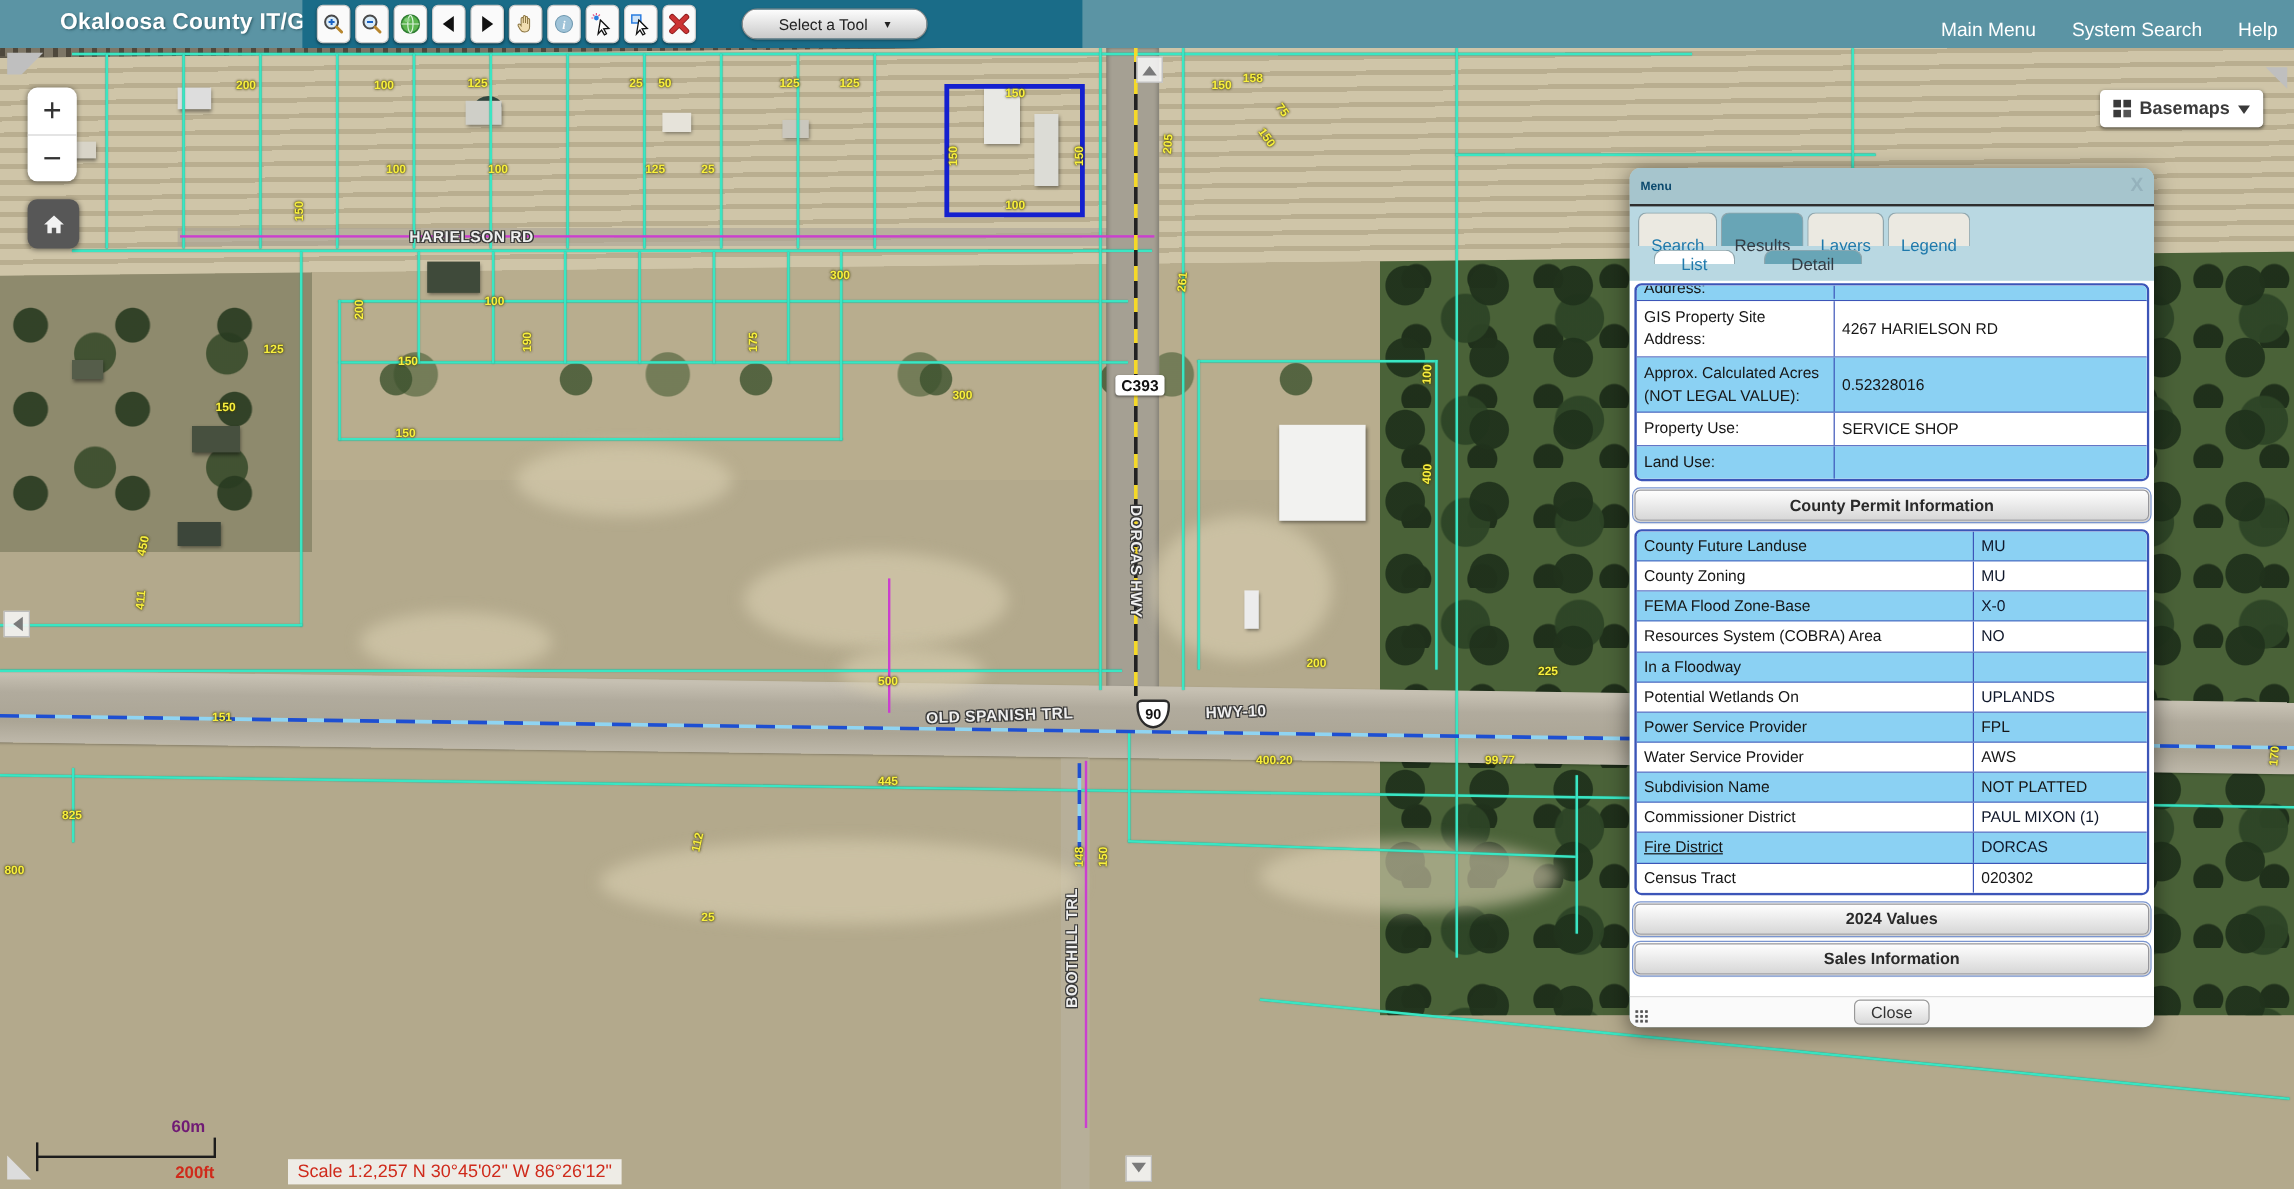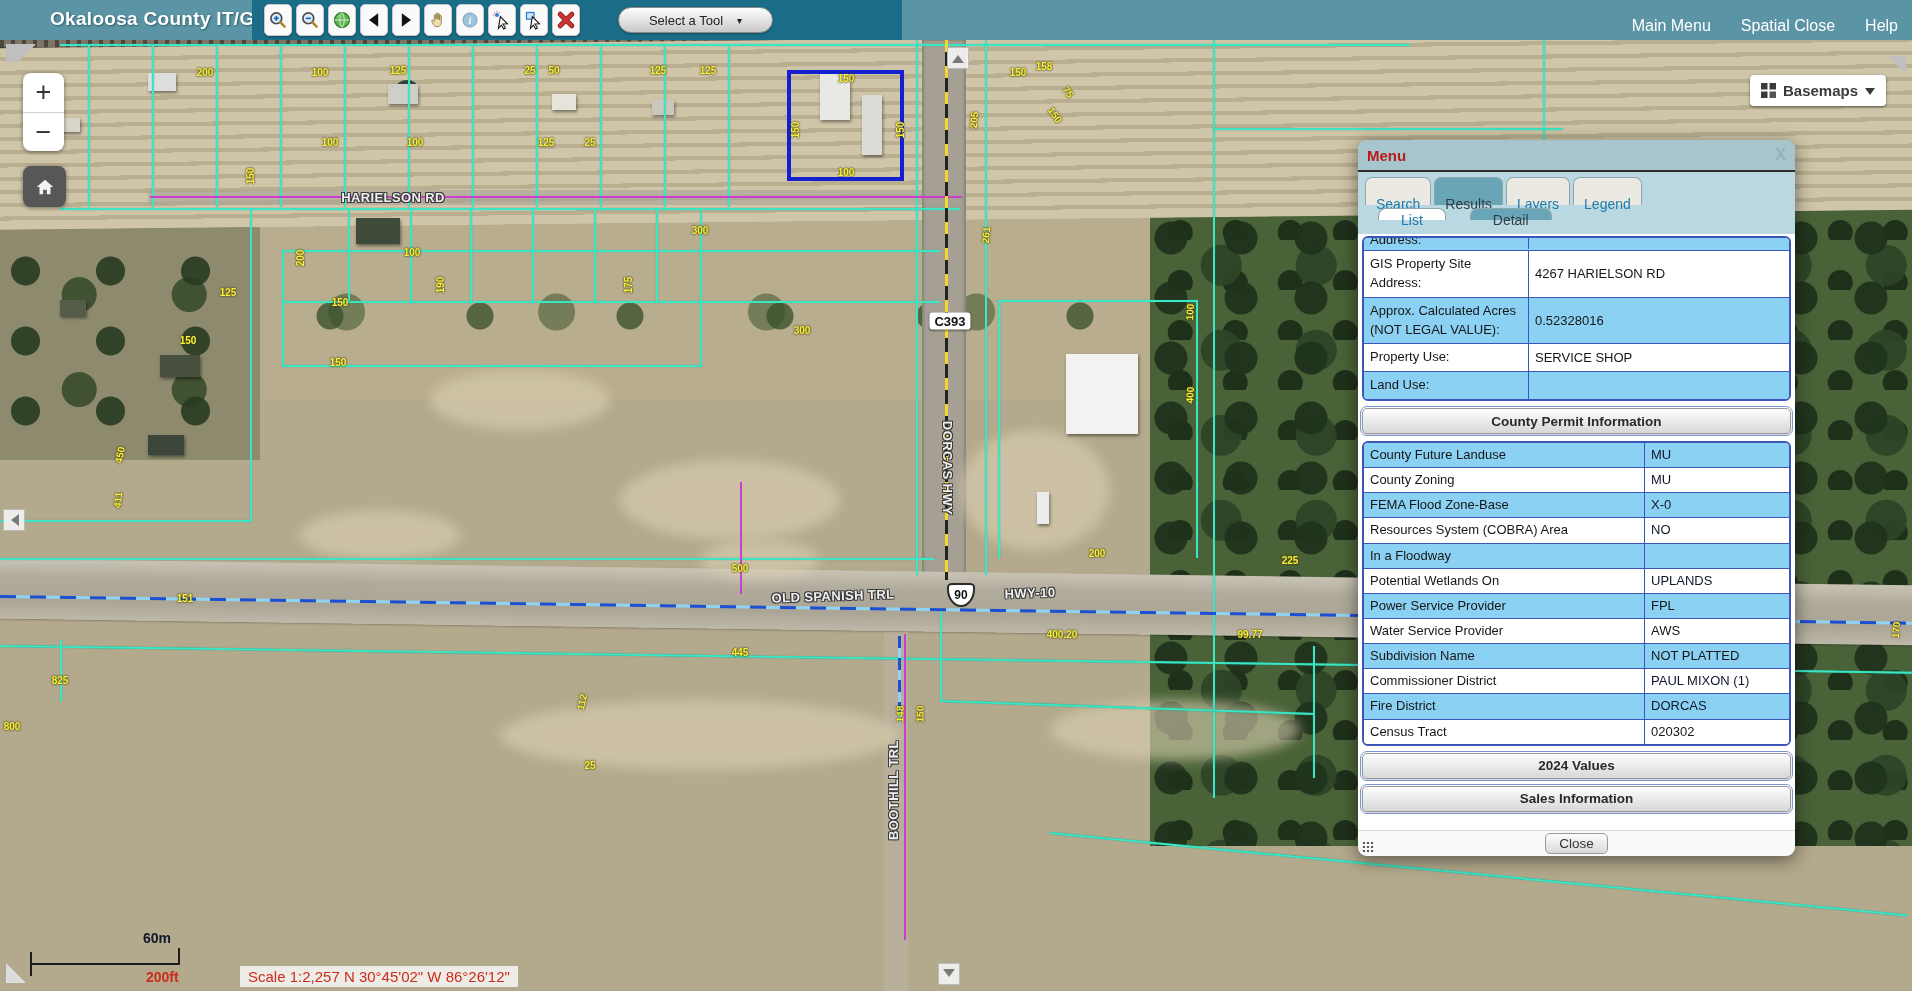--- a/index.html
+++ b/index.html
@@ -86,28 +86,28 @@
   .corner { position:absolute; width:0; height:0; }
   .corner.tl { left:6px; top:4px; border-top:18px solid #bfbfbf; border-right:18px solid transparent; }
   .corner.tr { right:6px; top:16px; border-top:18px solid #bfbfbf; border-left:18px solid transparent; }
   .corner.bl { left:6px; bottom:8px; border-bottom:20px solid #dcdcdc; border-right:20px solid transparent; }
 
   
   .scalewrap { position:absolute; left:25px; top:888px; width:560px; height:60px; }
   .sb-line { position:absolute; left:5px; top:35px; width:150px; height:2px; background:#1c1c1c; }
   .sb-tick-l { position:absolute; left:5px; top:24px; width:2px; height:24px; background:#1c1c1c; }
   .sb-tick-r { position:absolute; left:153px; top:20px; width:2px; height:17px; background:#1c1c1c; }
-  .sb-m { position:absolute; left:118px; top:2px; color:#0f172a; font-weight:bold; font-size:14px; }
+  .sb-m { position:absolute; left:118px; top:2px; color:#701a75; font-weight:bold; font-size:14px; }
   .sb-ft { position:absolute; left:121px; top:41px; color:#cf2a1b; font-weight:bold; font-size:14px; }
   .sb-text { position:absolute; left:215px; top:38px; background:rgba(255,255,255,.78); color:#cf2a1b; font-size:15px; padding:2px 8px; white-space:nowrap; }
 
   
   #menuPanel { position:absolute; left:1358px; top:140px; width:437px; height:716px; background:#b9d8e2; border-radius:9px; box-shadow:0 4px 18px rgba(0,0,0,.5); z-index:60; display:flex; flex-direction:column; overflow:hidden; }
   .p-header { height:30px; background:#a6c5cd; display:flex; align-items:center; justify-content:space-between; padding:0 9px; }
-  .p-title { color:#b91c1c; font-weight:bold; font-size:15px; }
+  .p-title { color:#0c4a6e; font-weight:bold; font-size:10px; }
   .p-close { color:#95b2bc; font-weight:bold; font-size:16px; cursor:pointer; }
   .p-sep { height:2px; background:#2e2e2e; }
   .p-tabs { display:flex; gap:3px; padding:5px 7px 0; height:33px; }
   .ptab { padding:18px 10px 6px; border:1px solid #8fa6ad; border-bottom:none; border-radius:7px 7px 0 0; background:#ebe9e1; color:#1f79ab; font-size:14px; cursor:pointer; }
   .ptab.active { background:#68a5b6; color:#333c44; }
   .p-subtabs { display:flex; gap:24px; padding:3px 0 14px 20px; height:29px; }
   .pstab { padding:3px 22px 5px; border:1px solid #8fa6ad; border-bottom:none; border-radius:8px 8px 0 0; background:#fff; color:#1f79ab; font-size:14px; cursor:pointer; }
   .pstab.active { background:#68a5b6; color:#333c44; }
   .p-content { flex:1; background:#fff; padding:2px 4px 0; overflow:hidden; }
   .tbl { border:2px solid #3c55b8; border-radius:6px; overflow:hidden; background:#fff; }
@@ -203,21 +203,21 @@
             </svg>
           </div>
         </div>
       <div class="tool-select">
         <span>Select a Tool</span>
         <span style="font-size:10px;">▾</span>
       </div>
     </div>
     <nav class="toplinks">
       <span>Main Menu</span>
-      <span>Spatial Close</span>
+      <span>System Search</span>
       <span>Help</span>
     </nav>
   </header>
 
   <div id="map">
     <div class="region" id="reg-top"></div>
     <div class="region" id="reg-mid"></div>
     <div class="region" id="reg-left"></div>
     <div class="region" id="reg-right"></div>
     <div class="region" id="reg-lower"></div>
@@ -488,21 +488,21 @@
           </div>
           <div class="trow shade">
             <div class="tl" style="width: 281px;">Subdivision Name</div>
             <div class="tv">NOT PLATTED</div>
           </div>
           <div class="trow">
             <div class="tl" style="width: 281px;">Commissioner District</div>
             <div class="tv link">PAUL MIXON (1)</div>
           </div>
           <div class="trow shade">
-            <div class="tl" style="width: 281px;">Fire District</div>
+            <div class="tl" style="width: 281px; text-decoration: underline;">Fire District</div>
             <div class="tv link">DORCAS</div>
           </div>
           <div class="trow">
             <div class="tl" style="width: 281px;">Census Tract</div>
             <div class="tv">020302</div>
           </div>
         </div>
       <button class="wide-btn">2024 Values</button>
       <button class="wide-btn">Sales Information</button>
     </div>

